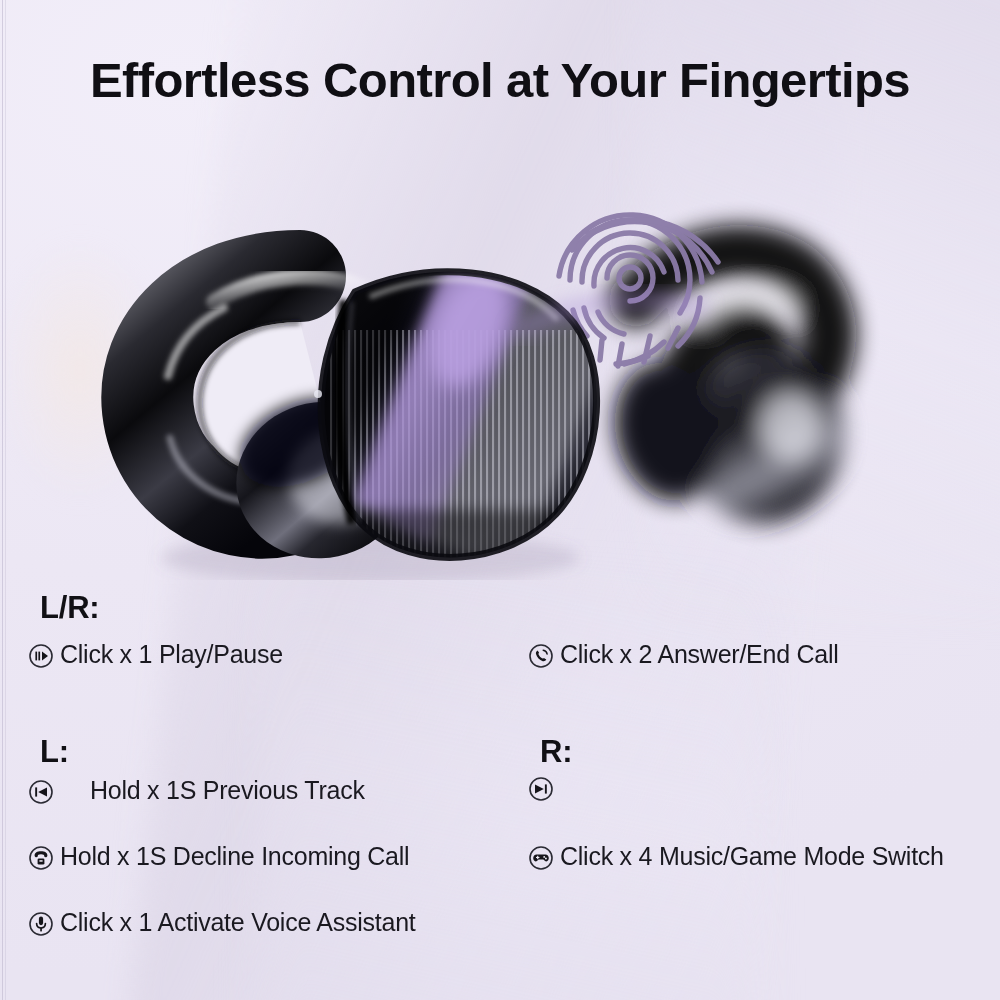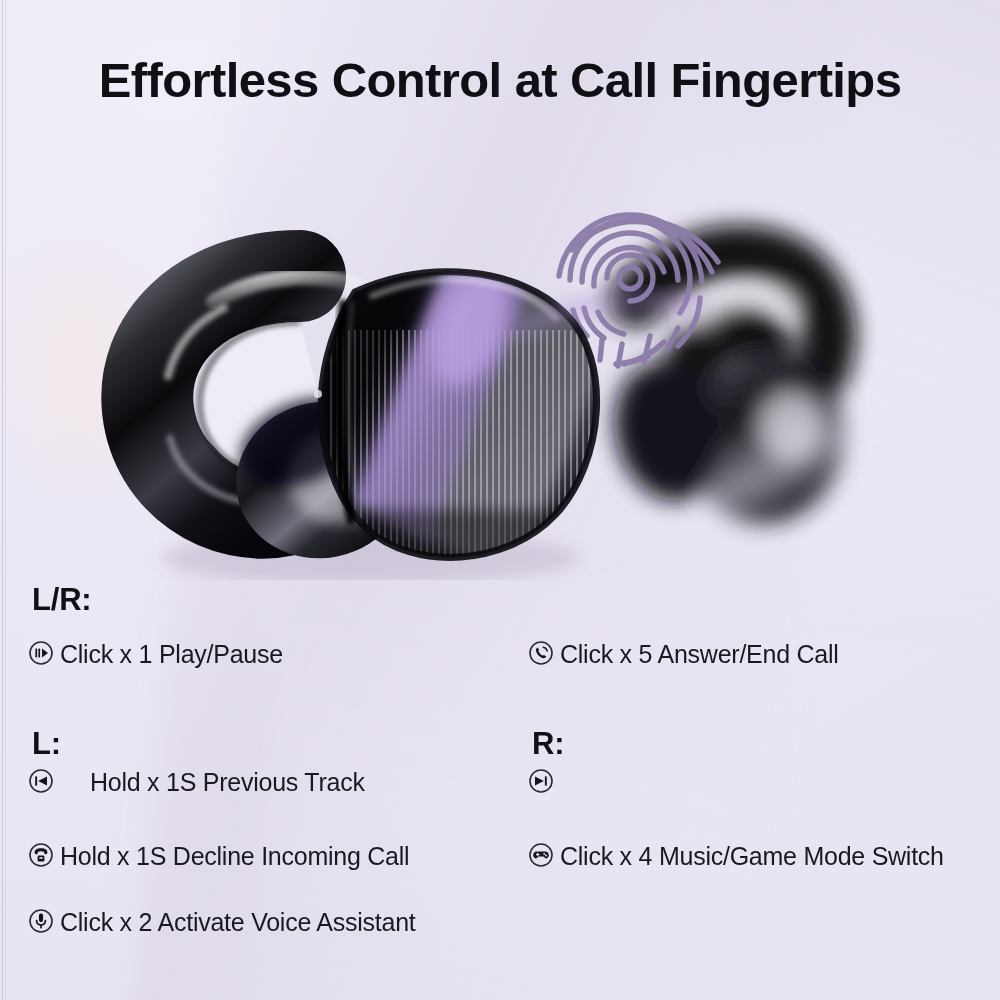--- a/index.html
+++ b/index.html
@@ -111,63 +111,63 @@
     width: 470px;
   }
   .col-left  { left: 28px; }
   .col-right { left: 528px; }
 
   .group-head {
     font-size: 31px;
     font-weight: 700;
     letter-spacing: -0.2px;
     color: #111015;
-    margin: 4px;
+    margin: 12px;
   }
   .row {
     display: flex;
-    align-items: flex-start;
+    align-items: flex-end;
     gap: 6px;
     white-space: nowrap;
   }
   .row-label {
     font-size: 25px;
     font-weight: 400;
     letter-spacing: -0.25px;
     color: #1a1920;
   }
   .ico {
     flex: 0 0 auto;
     width: 26px;
     height: 26px;
     display: block;
   }
 
   
   .p-lr-head   { position: absolute; top: 12px; }
   .p-row1      { position: absolute; top: 74px; }
   .p-sub-head  { position: absolute; top: 156px; }
-  .p-row2      { position: absolute; top: 202px; gap: 36px; }
+  .p-row2      { position: absolute; top: 210px; gap: 36px; }
   .p-row3      { position: absolute; top: 276px; }
   .p-row4      { position: absolute; top: 342px; }
 </style>
 </head>
 <body>
 
 <div id="page">
 
   <div class="bg-base"></div>
   <div class="bg-diag-a"></div>
   <div class="bg-diag-b"></div>
   <div class="bg-diag-c"></div>
   <div class="bg-warm"></div>
   <div class="edge-line e1"></div>
   <div class="edge-line e2"></div>
 
-  <div class="headline">Effortless Control at Call Fingertips</div>
+  <div class="headline">Effortless Control at Your Fingertips</div>
 
   <div class="hero">
     <svg width="1000" height="400" viewBox="0 0 1000 400" xmlns="http://www.w3.org/2000/svg">
       <defs>
         <linearGradient id="gHookTop" x1="0" y1="0" x2="0.7" y2="1">
           <stop offset="0%" stop-color="#5e5e66"></stop>
           <stop offset="16%" stop-color="#2a2a31"></stop>
           <stop offset="38%" stop-color="#0a0a0d"></stop>
           <stop offset="62%" stop-color="#3b3b45"></stop>
           <stop offset="80%" stop-color="#101016"></stop>
@@ -382,35 +382,35 @@
         <span class="row-label">Hold x 1S Decline Incoming Call</span>
       </div>
 
       <div class="row p-row4">
         <svg class="ico" viewBox="0 0 26 26">
           <circle cx="13" cy="13" r="11" fill="none" stroke="#2a2a33" stroke-width="1.6"></circle>
           <rect x="10.9" y="5.6" width="4.2" height="8.6" rx="2.1" fill="#15141a"></rect>
           <path d="M8.6 12.6 C8.6 15.2 10.5 17 13 17 C15.5 17 17.4 15.2 17.4 12.6" fill="none" stroke="#15141a" stroke-width="1.7" stroke-linecap="round"></path>
           <rect x="12.2" y="16.8" width="1.7" height="3.6" fill="#15141a"></rect>
         </svg>
-        <span class="row-label">Click x 2 Activate Voice Assistant</span>
+        <span class="row-label">Click x 1 Activate Voice Assistant</span>
       </div>
     </div>
 
     <div class="col col-right">
 
       <div class="row p-row1">
         <svg class="ico" viewBox="0 0 26 26">
           <circle cx="13" cy="13" r="11" fill="none" stroke="#2a2a33" stroke-width="1.6"></circle>
           <path d="M9.6 7.4 C8.3 8.2 7.6 9.6 8 11 C8.8 14.2 11.6 17.2 14.8 18.2
                    C16.2 18.6 17.6 17.9 18.3 16.6 L15.9 14.9 C15.3 15.4 14.6 15.6 14 15.3
                    C12.6 14.6 11.2 13.1 10.6 11.6 C10.3 11 10.5 10.3 11.1 9.8 Z" fill="#15141a"></path>
           <path d="M15.2 7.2 C17.2 7.5 18.8 9 19.1 11" fill="none" stroke="#15141a" stroke-width="1.5" stroke-linecap="round"></path>
         </svg>
-        <span class="row-label">Click x 5 Answer/End Call</span>
+        <span class="row-label">Click x 2 Answer/End Call</span>
       </div>
 
       <div class="group-head p-sub-head">R:</div>
 
       <div class="row p-row2">
         <svg class="ico" viewBox="0 0 26 26">
           <circle cx="13" cy="13" r="11" fill="none" stroke="#2a2a33" stroke-width="1.6"></circle>
           <path d="M7 8.4 L7 17.6 L15.8 13 Z" fill="#15141a"></path>
           <rect x="16.9" y="8.4" width="1.9" height="9.2" fill="#15141a"></rect>
         </svg>

